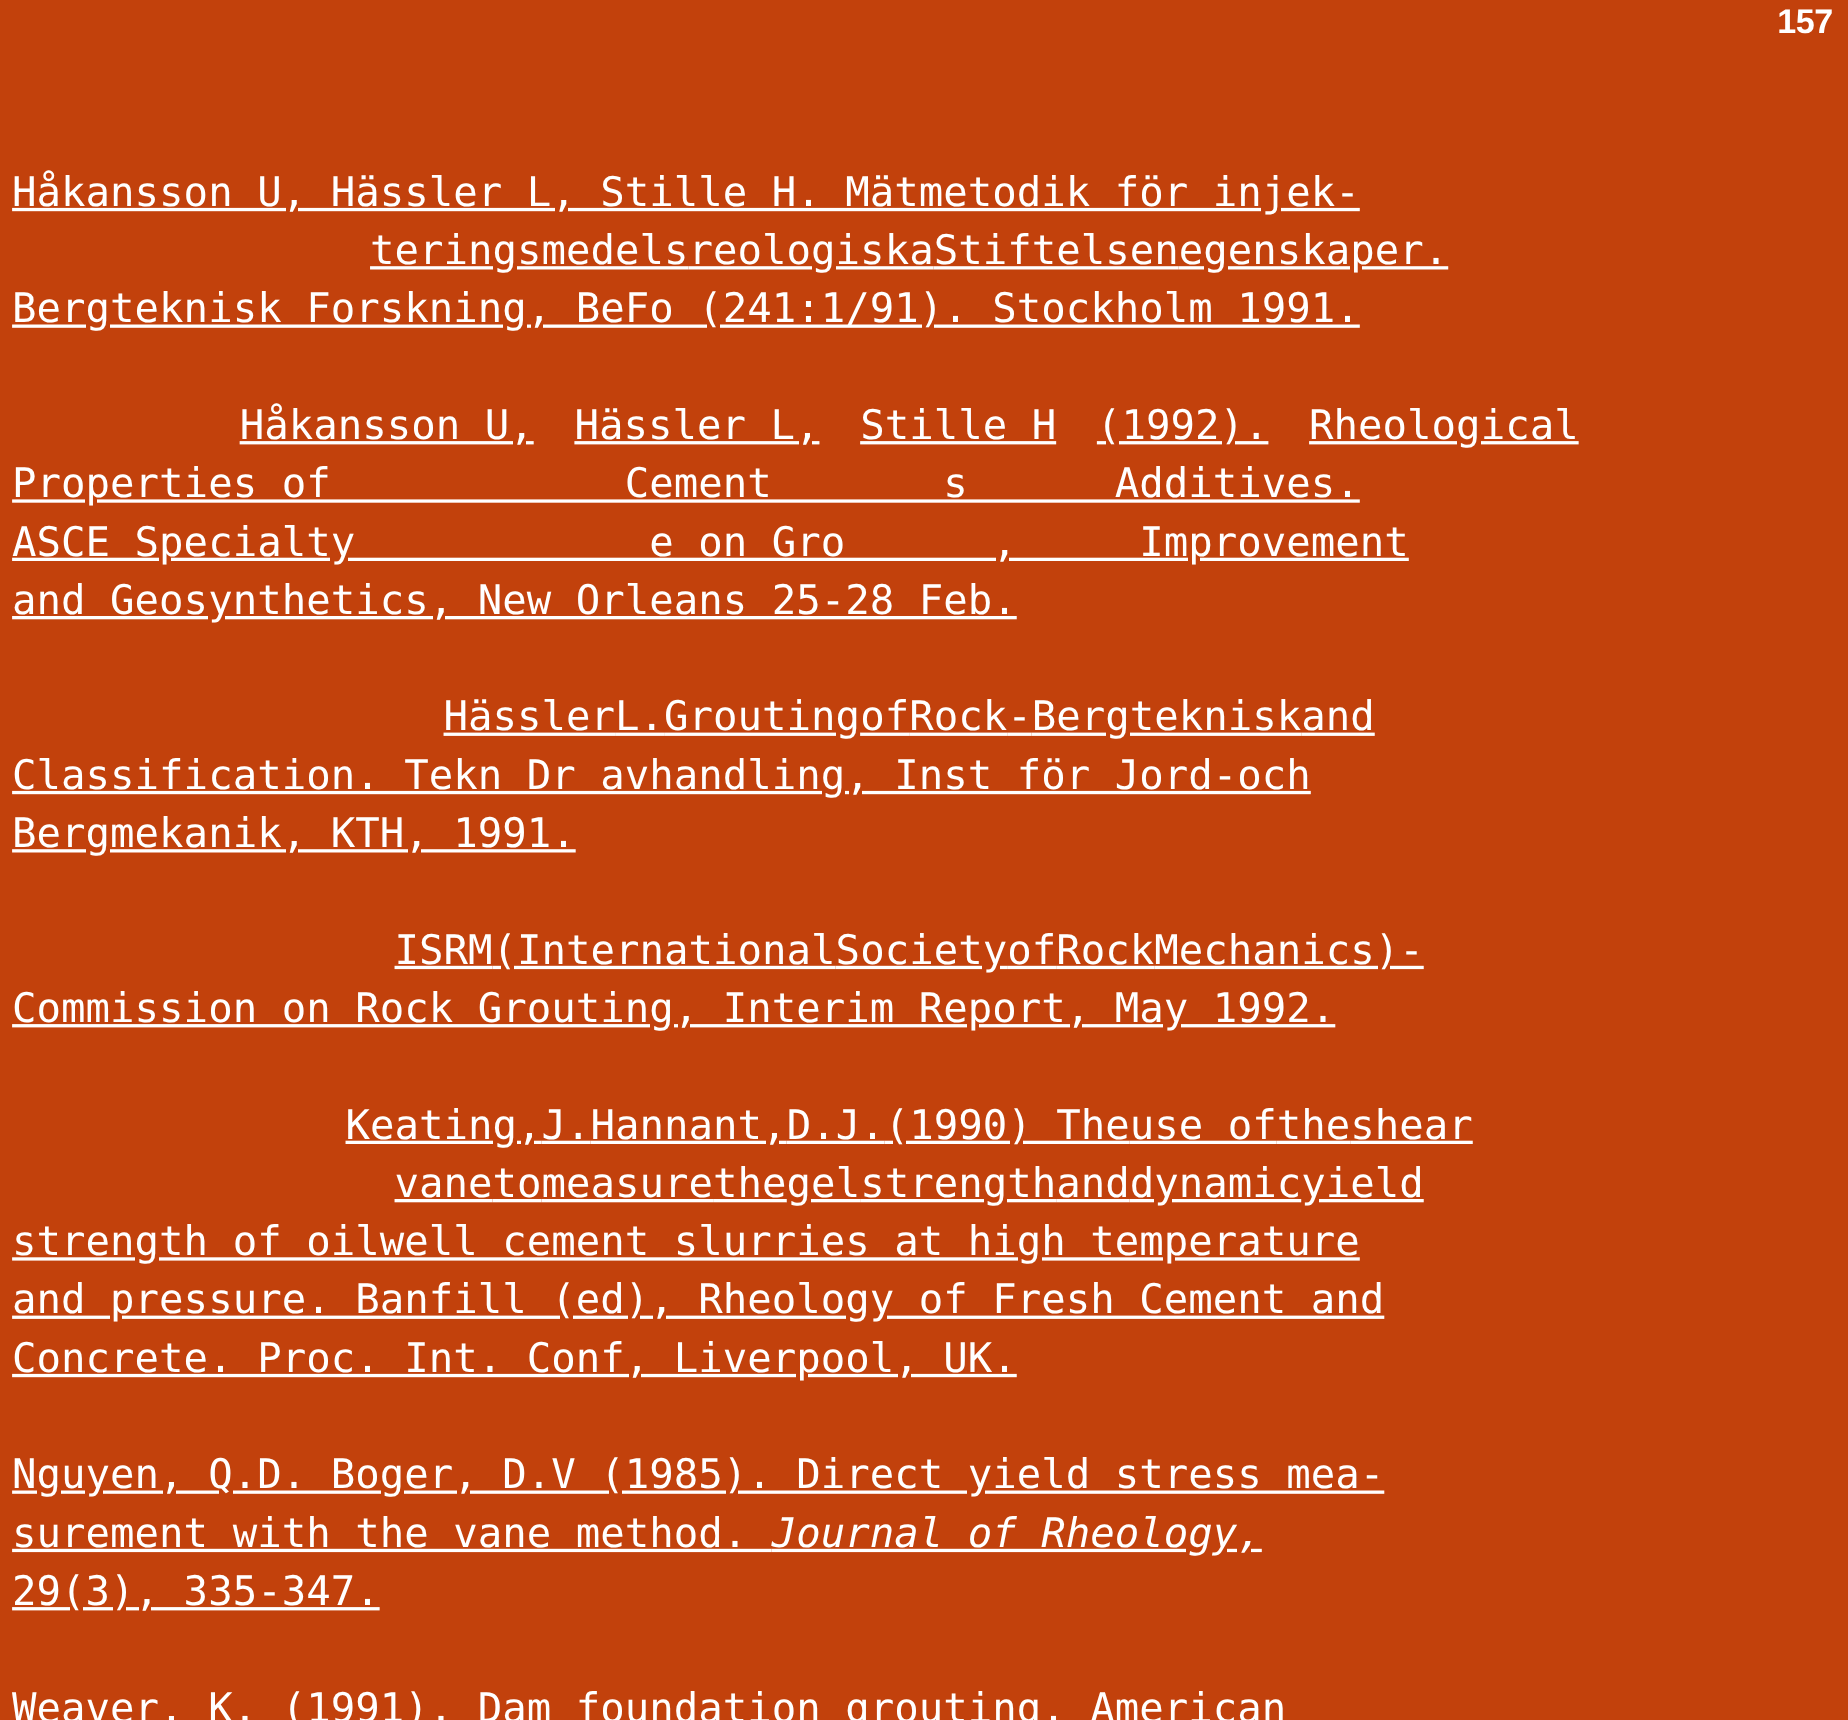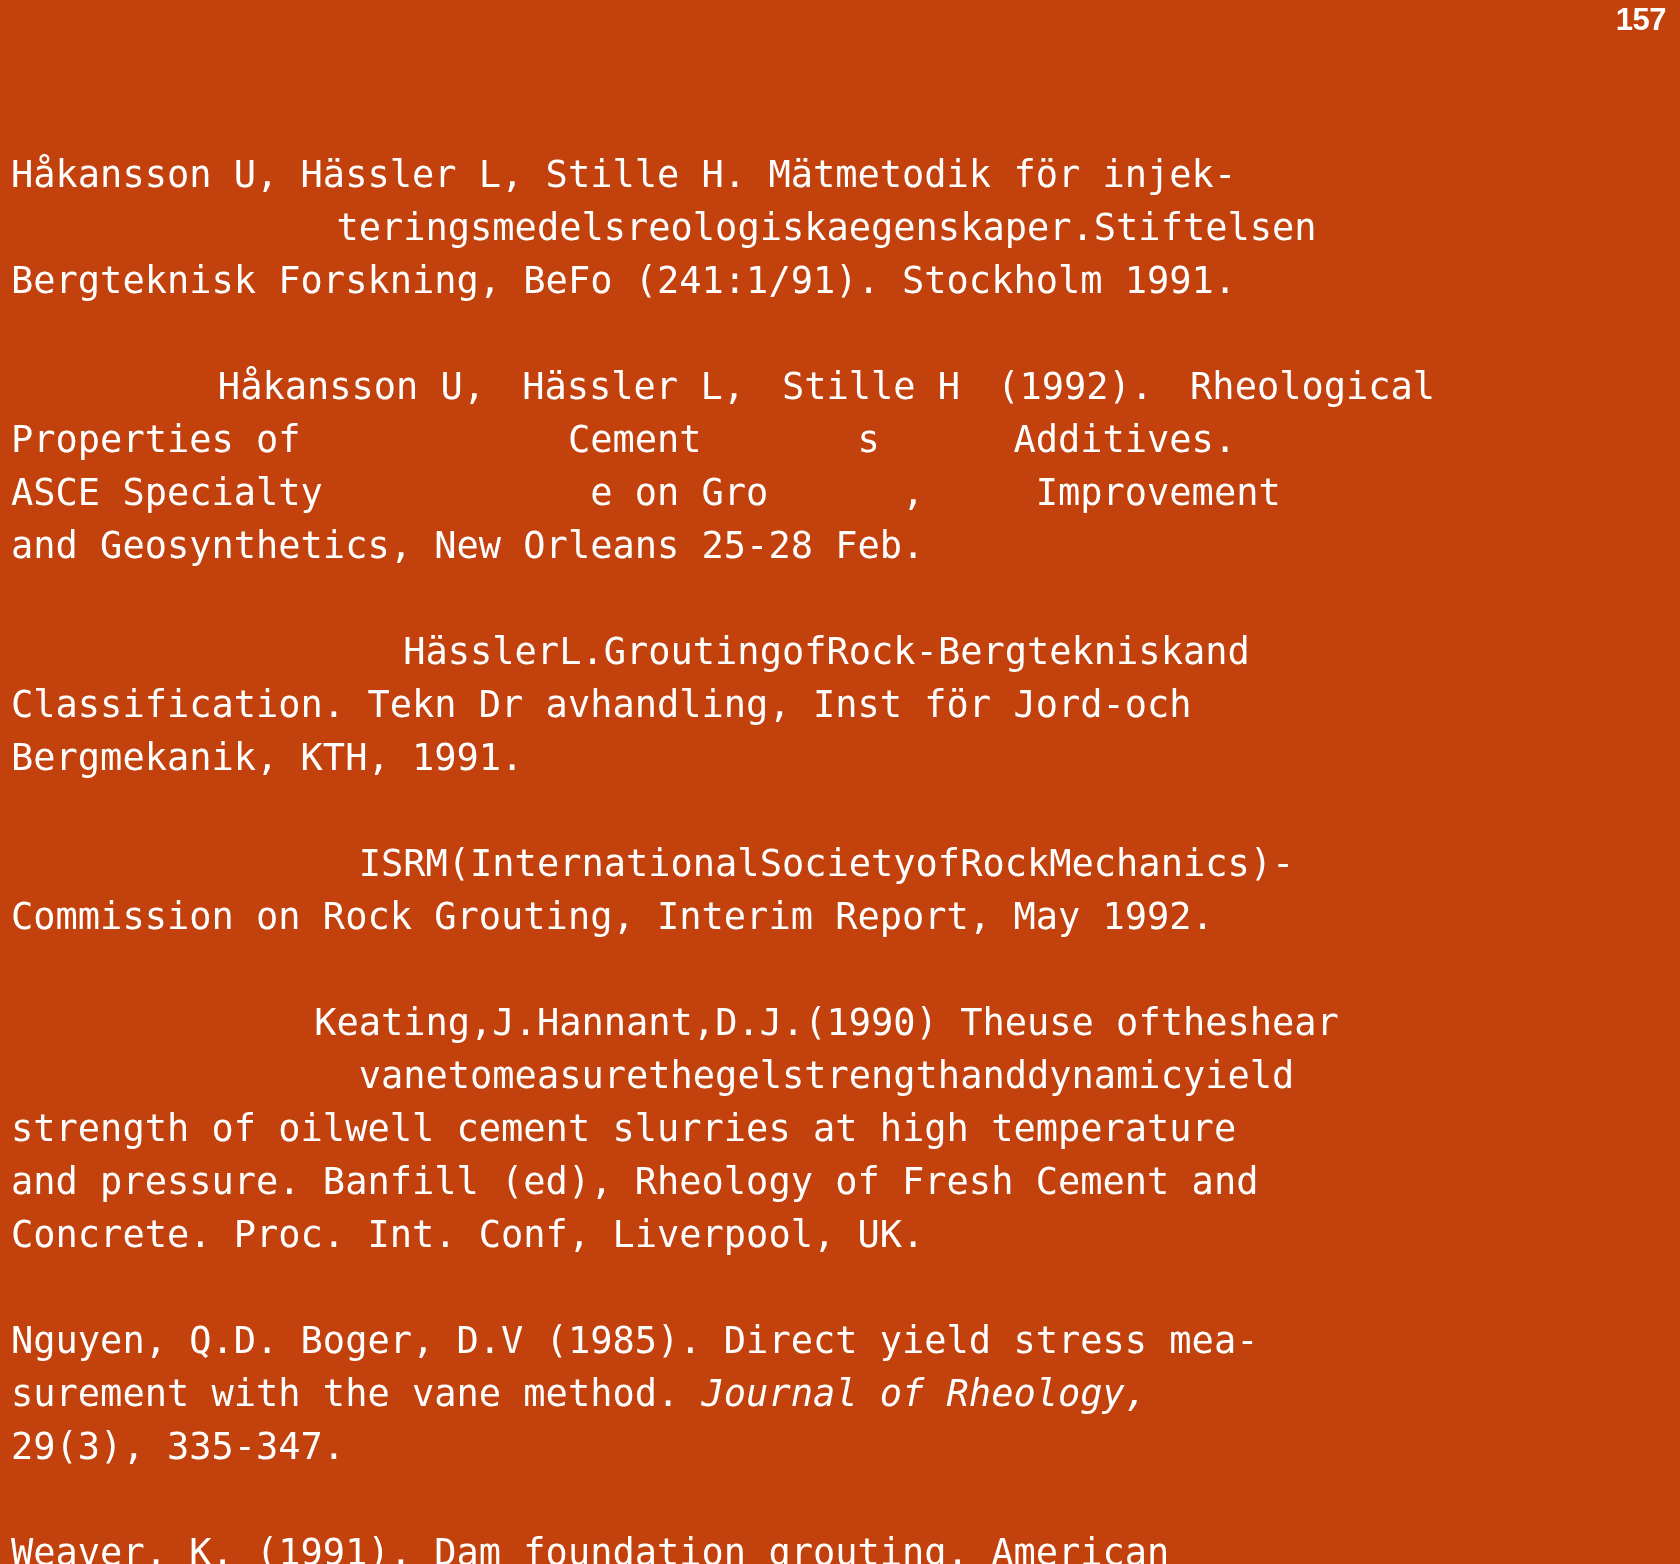--- a/index.html
+++ b/index.html
@@ -50,20 +50,21 @@
   }
   .ref-entry:last-child { margin-bottom: 0; }
 
   .ref-line {
     display: block;
     font-size: 37px;
     line-height: 53px;
     letter-spacing: 0px;
     white-space: pre;
     color: #ffffff;
+    text-decoration: underline;
   }
 
   
   .ref-line.justify {
     display: flex;
     justify-content: center;
     white-space: normal;
   }
   .ref-line.justify > span { white-space: pre; }
 
@@ -82,22 +83,22 @@
 
   <div class="folio">157</div>
 
   <div class="refs">
 
     <div class="ref-entry">
       <span class="ref-line">Håkansson U, Hässler L, Stille H. Mätmetodik för injek-</span>
       <span class="ref-line justify">
         <span>teringsmedels</span>
         <span>reologiska</span>
+        <span>Stiftelsen</span>
         <span>egenskaper.</span>
-        <span>Stiftelsen</span>
       </span>
       <span class="ref-line">Bergteknisk Forskning, BeFo (241:1/91). Stockholm 1991.</span>
     </div>
 
     <div class="ref-entry dropout">
       <span class="ref-line justify">
         <span>Håkansson U,</span>
         <span>Hässler L,</span>
         <span>Stille H</span>
         <span>(1992).</span>

